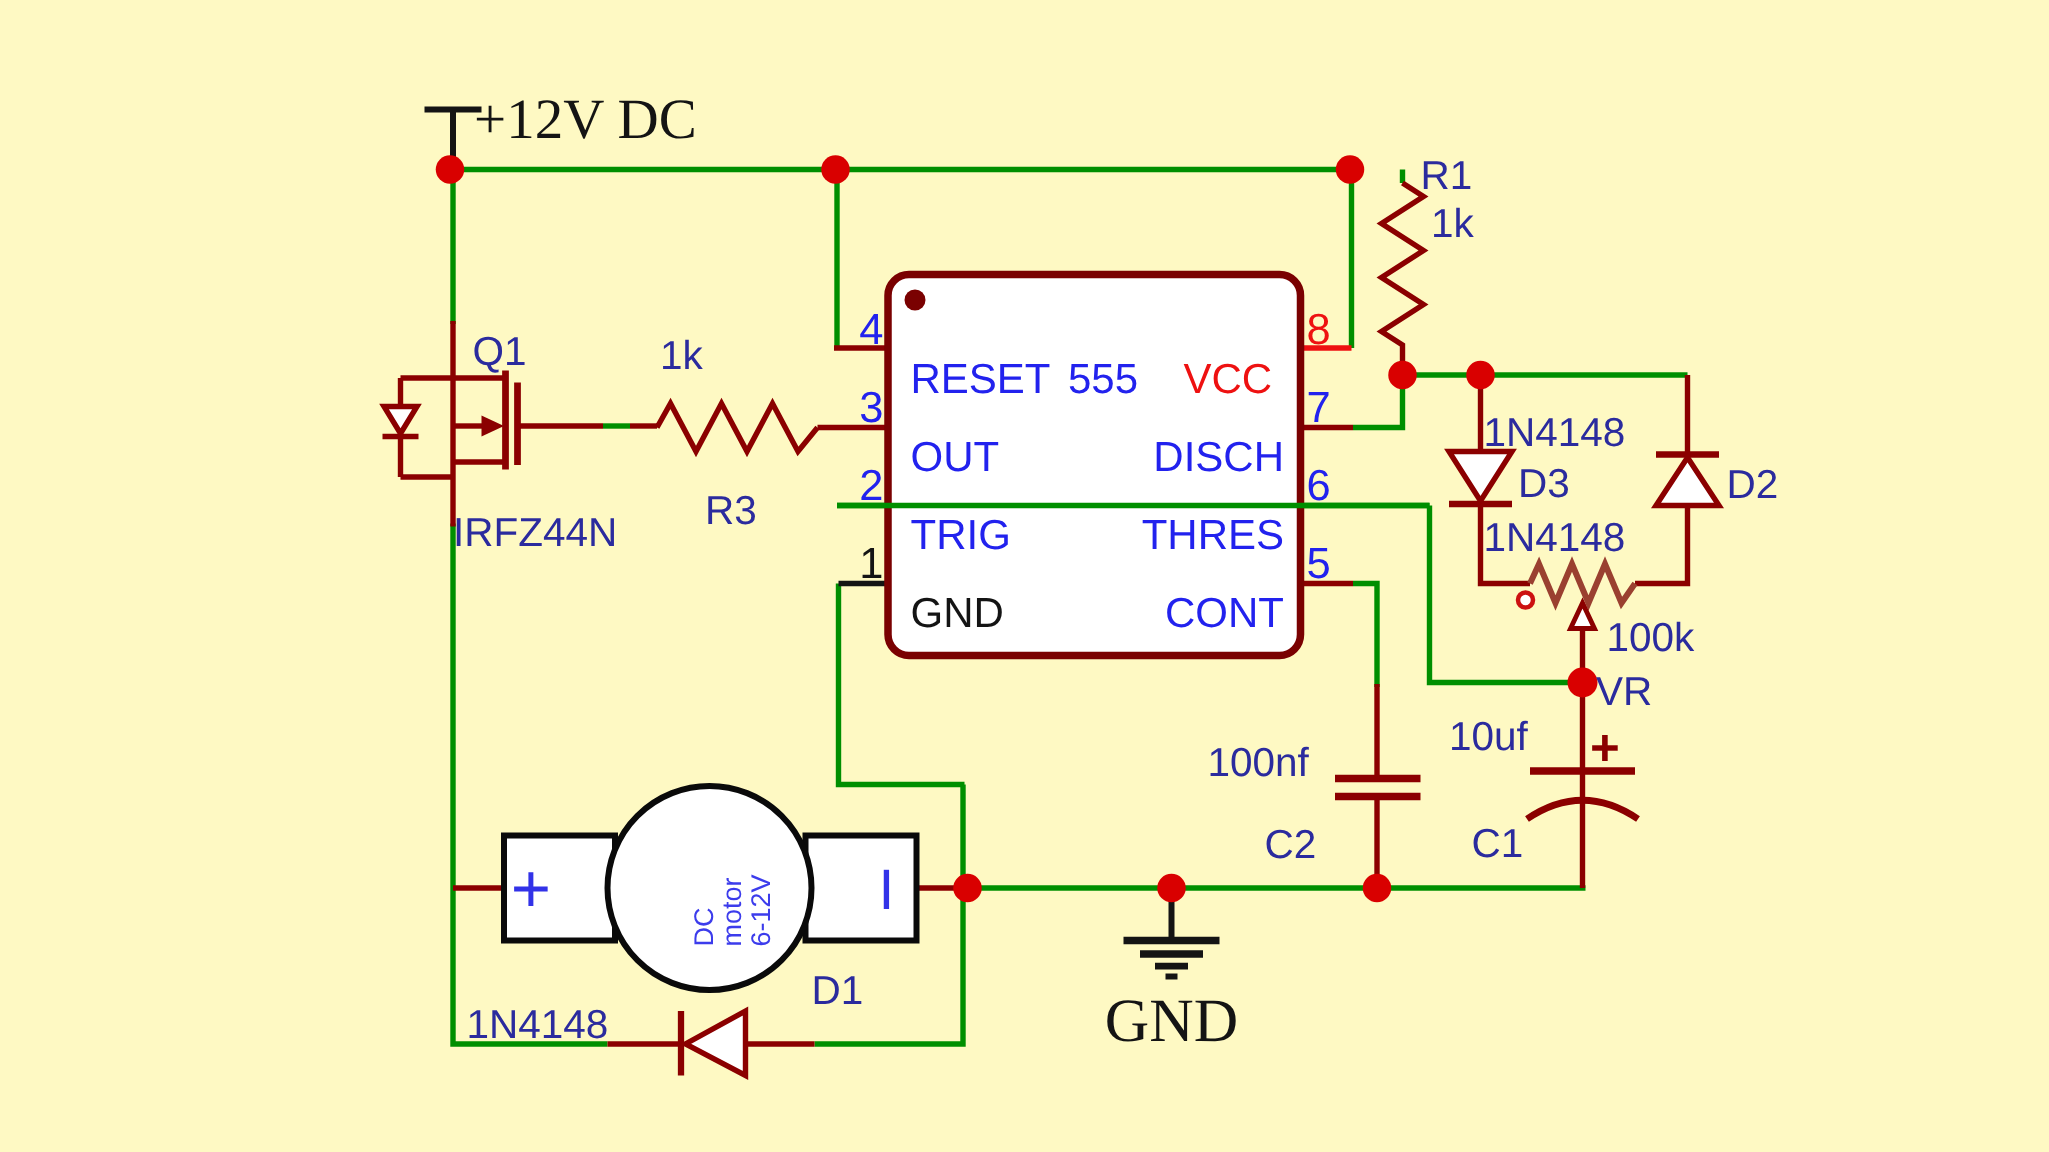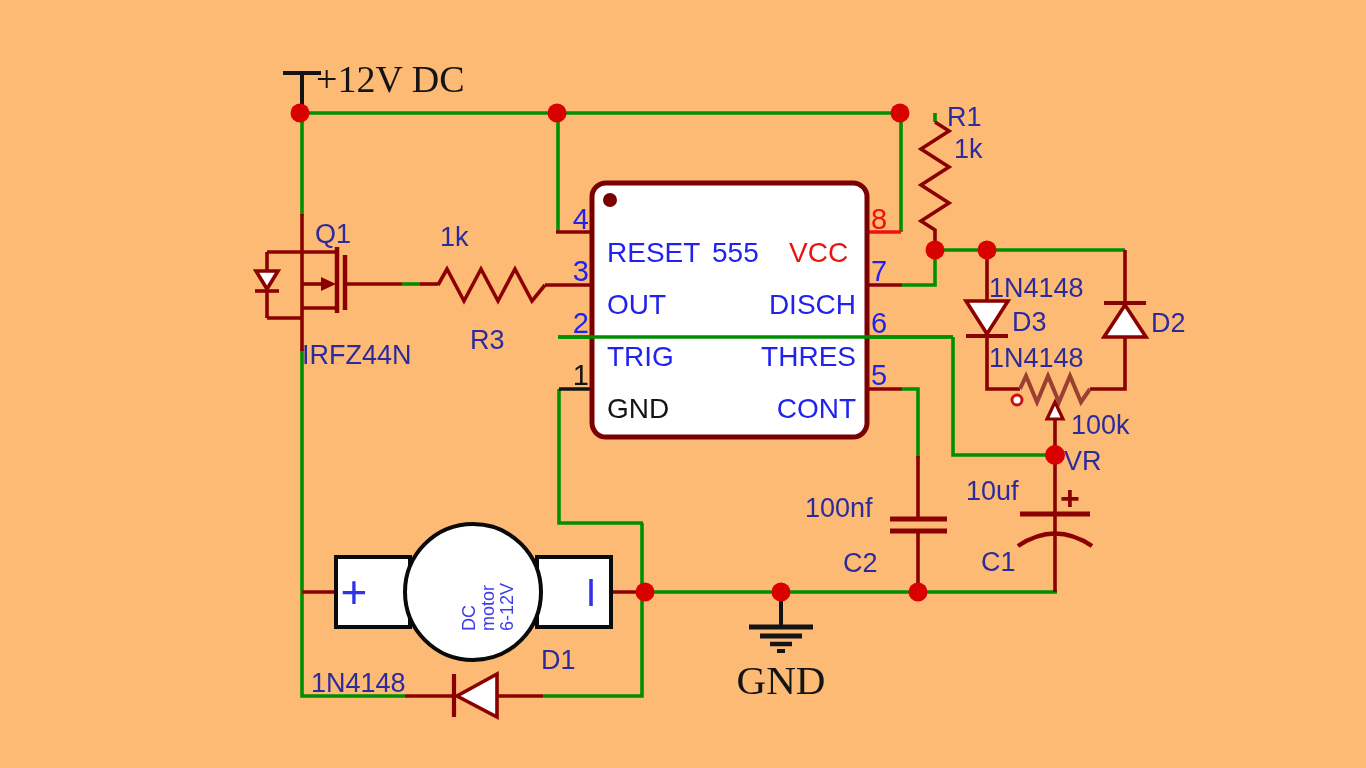--- a/index.html
+++ b/index.html
@@ -1,16 +1,16 @@
 <!DOCTYPE html>
 <html><head>
 <meta charset="utf-8">
 <style>
   html,body{margin:0;padding:0;background:#ffffff;}
-  .canvas{position:relative;width:1366px;height:768px;background:#fdba74;overflow:hidden;}
+  .canvas{position:relative;width:1366px;height:768px;background:#fef9c3;overflow:hidden;}
   svg{position:absolute;left:0;top:0;}
   text{font-family:"Liberation Sans",sans-serif;}
   text.serif{font-family:"Liberation Serif","DejaVu Serif",serif;}
 </style>
 </head>
 <body>
 
 <div class="canvas">
 <svg width="1366" height="768" viewBox="0 0 1366 768">
 

